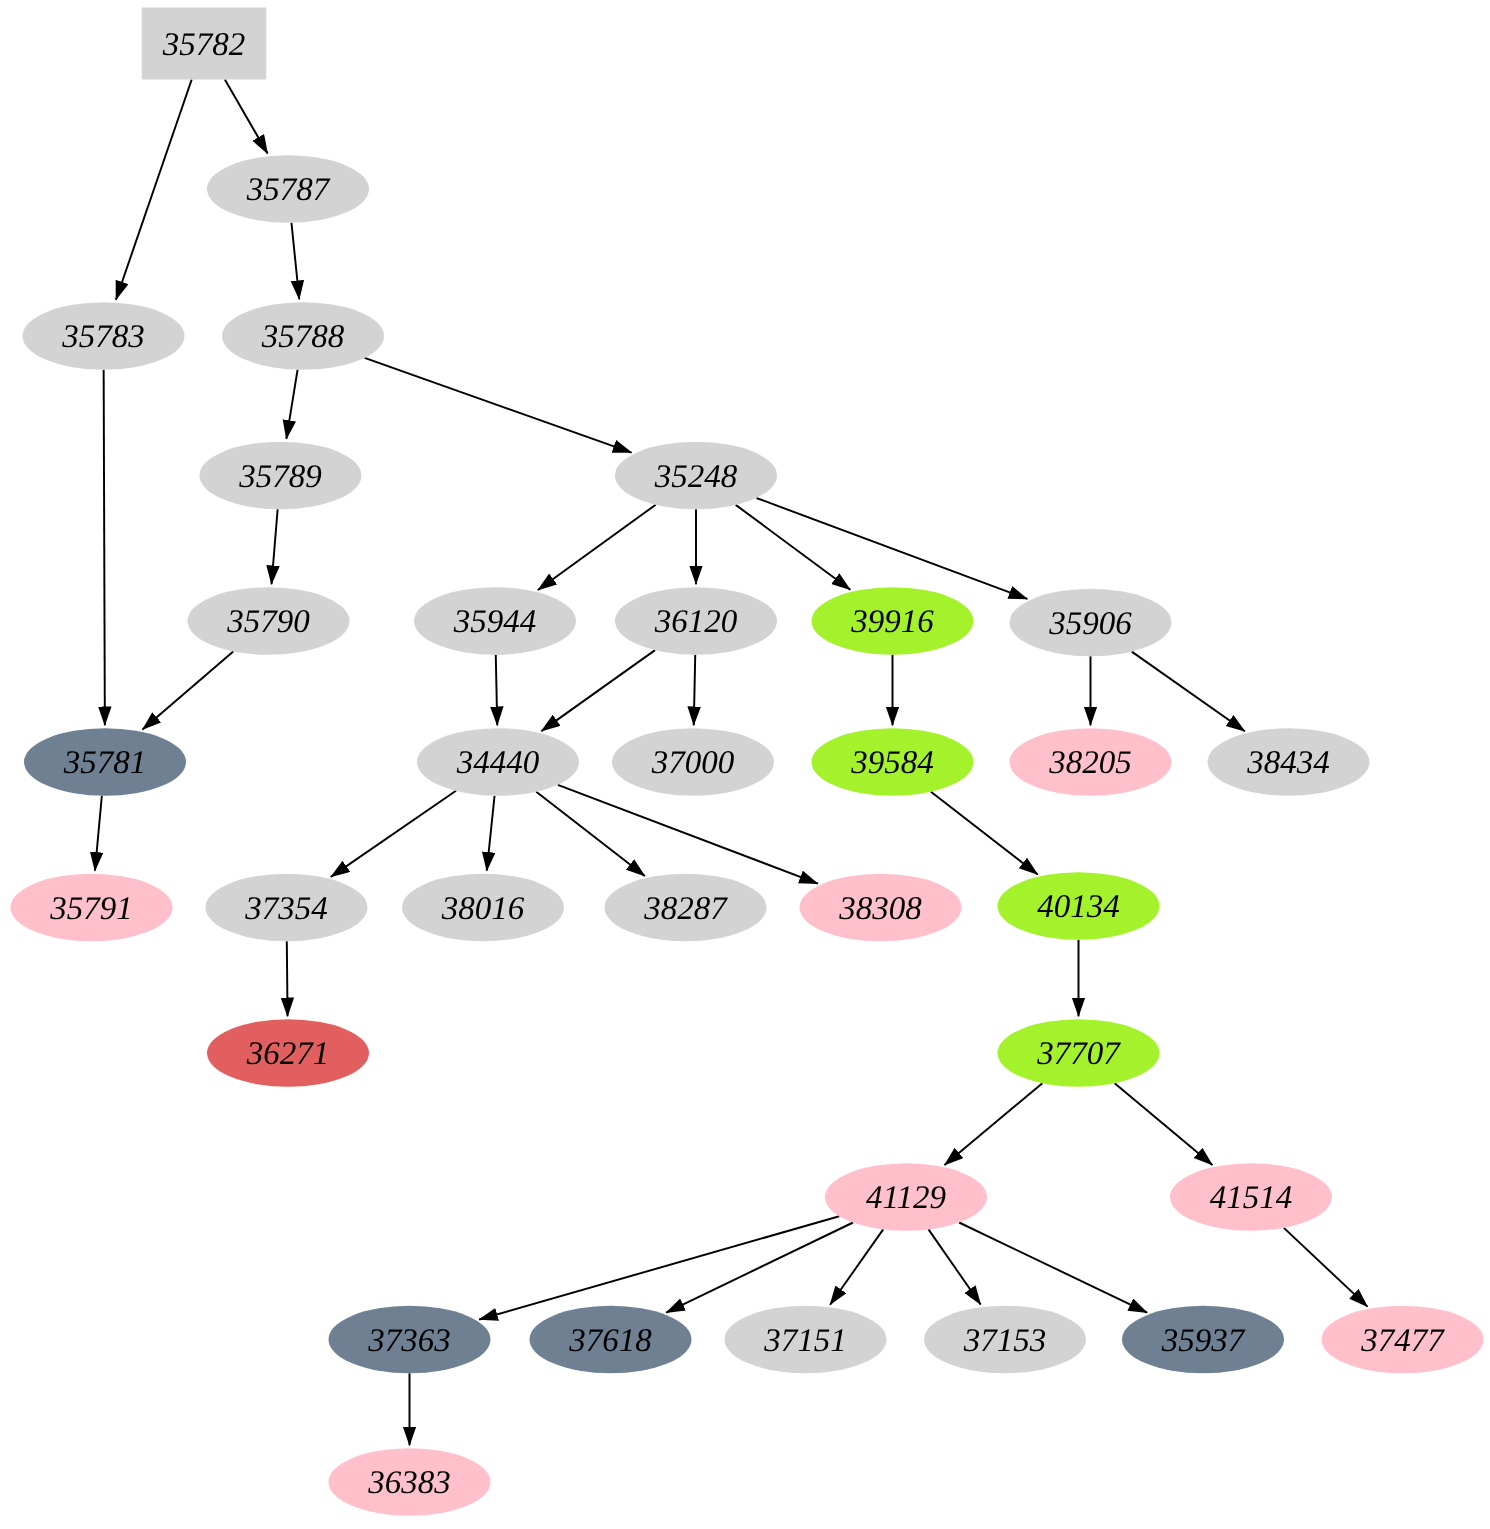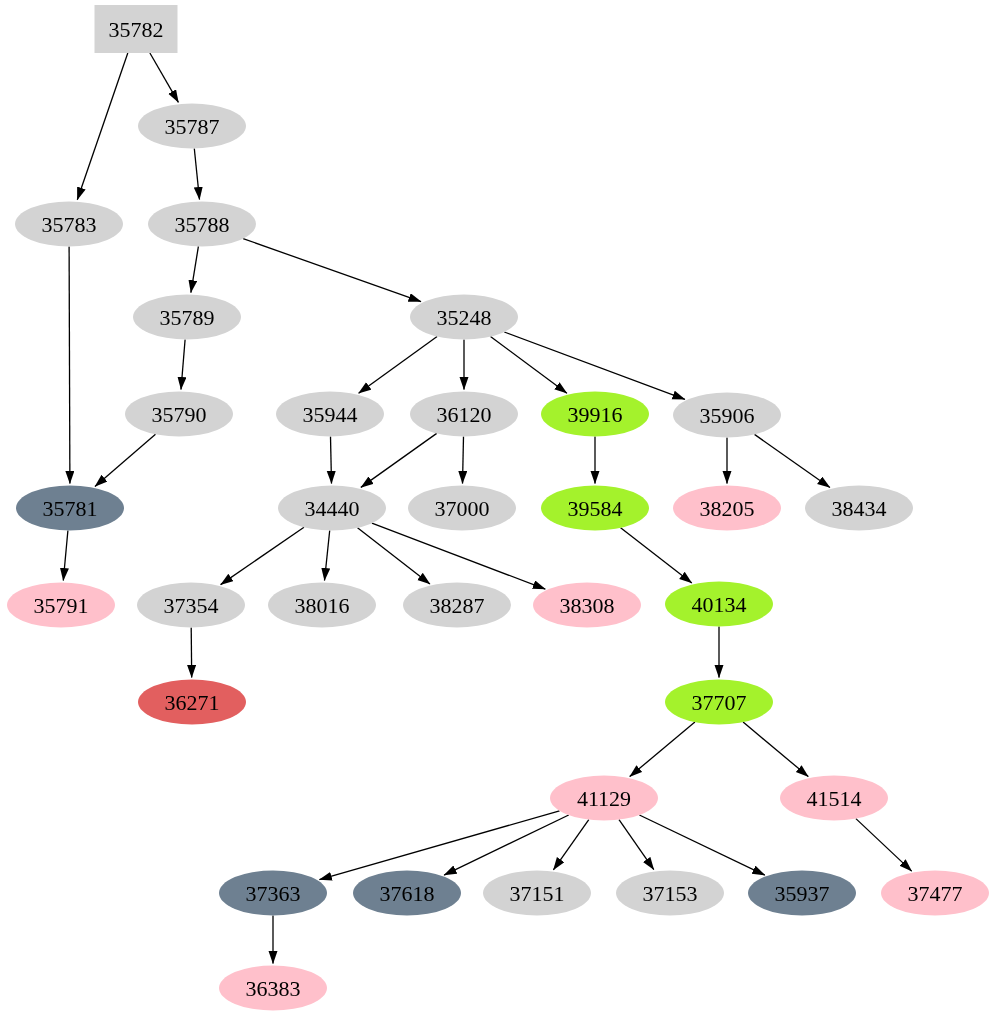--- a/index.html
+++ b/index.html
@@ -6,20 +6,21 @@
     margin: 0;
     padding: 0;
     background: #ffffff;
   }
   #diagram-viewport {
     width: 993px;
     height: 1019px;
     background: #ffffff;
     position: relative;
     overflow: hidden;
+    font-style: italic;
   }
   svg text {
     font-family: "Liberation Serif", "DejaVu Serif", serif;
     font-size: 22px;
     fill: #000000;
     text-anchor: middle;
   }
   .edge-line {
     stroke: #000000;
     stroke-width: 1.3px;

